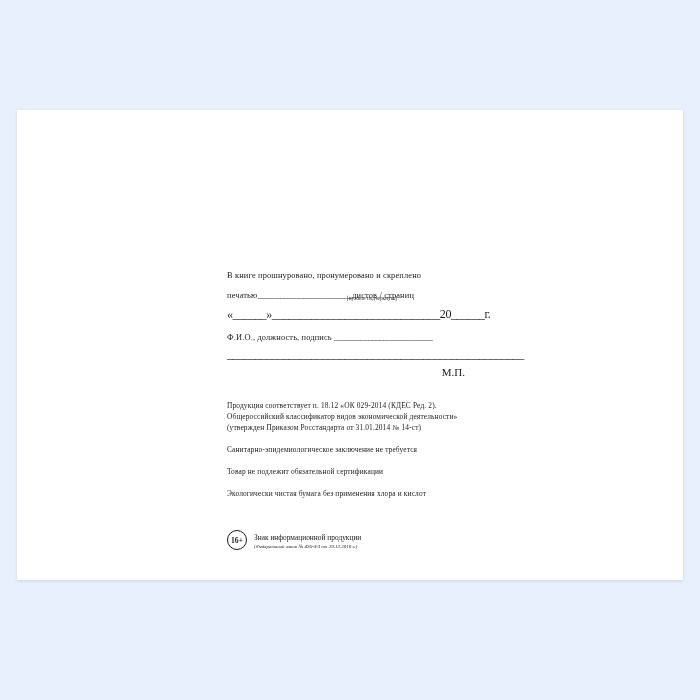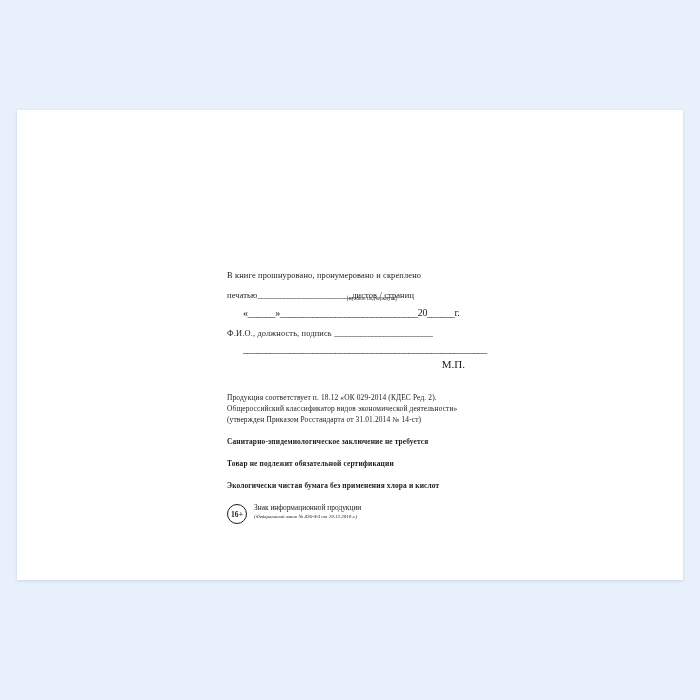--- a/index.html
+++ b/index.html
@@ -52,49 +52,47 @@
     text-align: center;
     margin-top: -7px;
     margin-bottom: 6px;
     letter-spacing: 0.05px;
     color: #242424;
     padding-left: 30px;
   }
   .rule-row {
     margin-top: 2px;
     margin-bottom: 2px;
-    font-size: 10px;
+    font-size: 12px;
     letter-spacing: -0.4px;
     white-space: nowrap;
-    margin-left: 16px;
   }
   .mp {
     text-align: right;
     font-size: 11px;
     margin-top: 4px;
     padding-right: 22px;
   }
   .block-2 {
     margin-top: 22px;
   }
   .block-2 .line {
     font-size: 7.4px;
     line-height: 1.5;
     white-space: normal;
   }
   .ital {
   }
   .spaced {
     margin-top: 11px;
-    font-weight: bold;
   }
   .badge-row {
     display: flex;
-    align-items: flex-start;
-    margin-top: 13px;
+    align-items: flex-end;
+    margin-top: 31px;
   }
   .age-badge {
     width: 18px;
     height: 18px;
     border: 1.1px solid #1b1b1b;
     border-radius: 50%;
     display: flex;
     align-items: center;
     justify-content: center;
     font-size: 7.6px;

